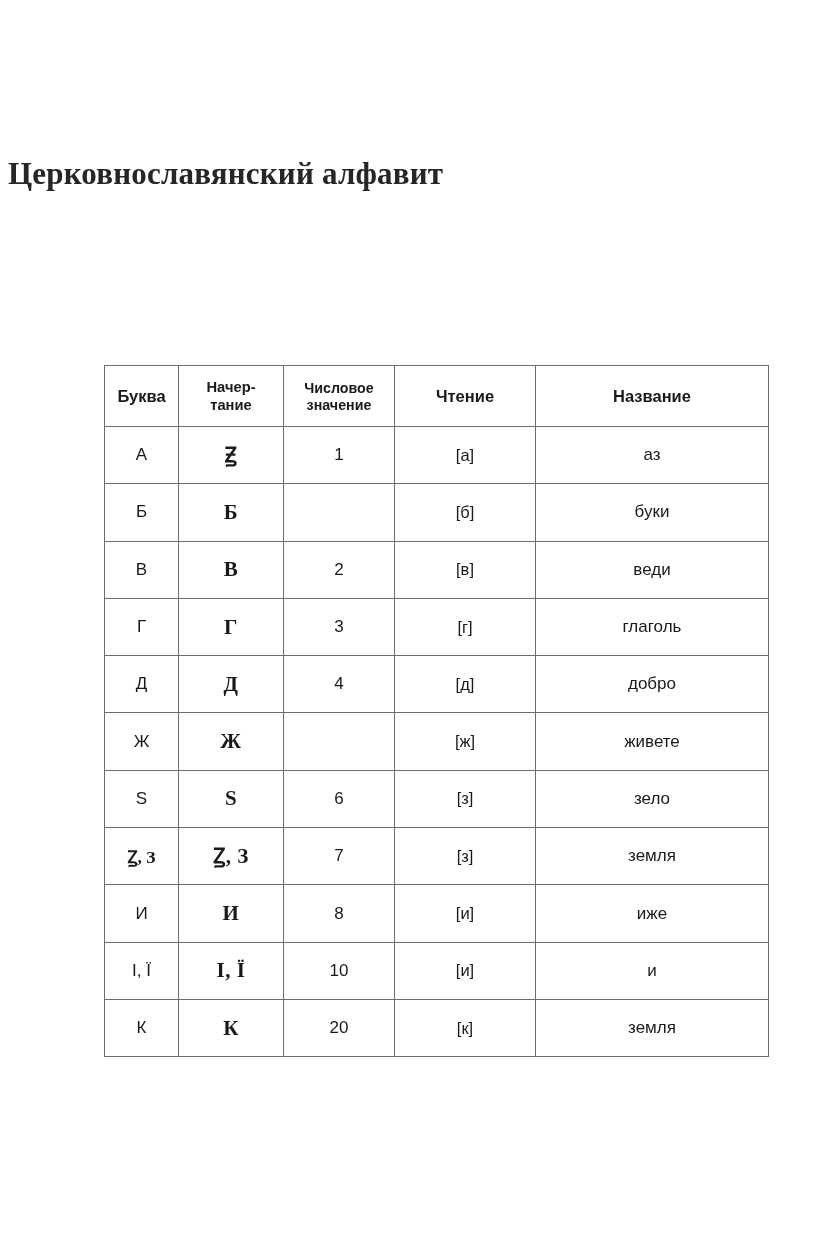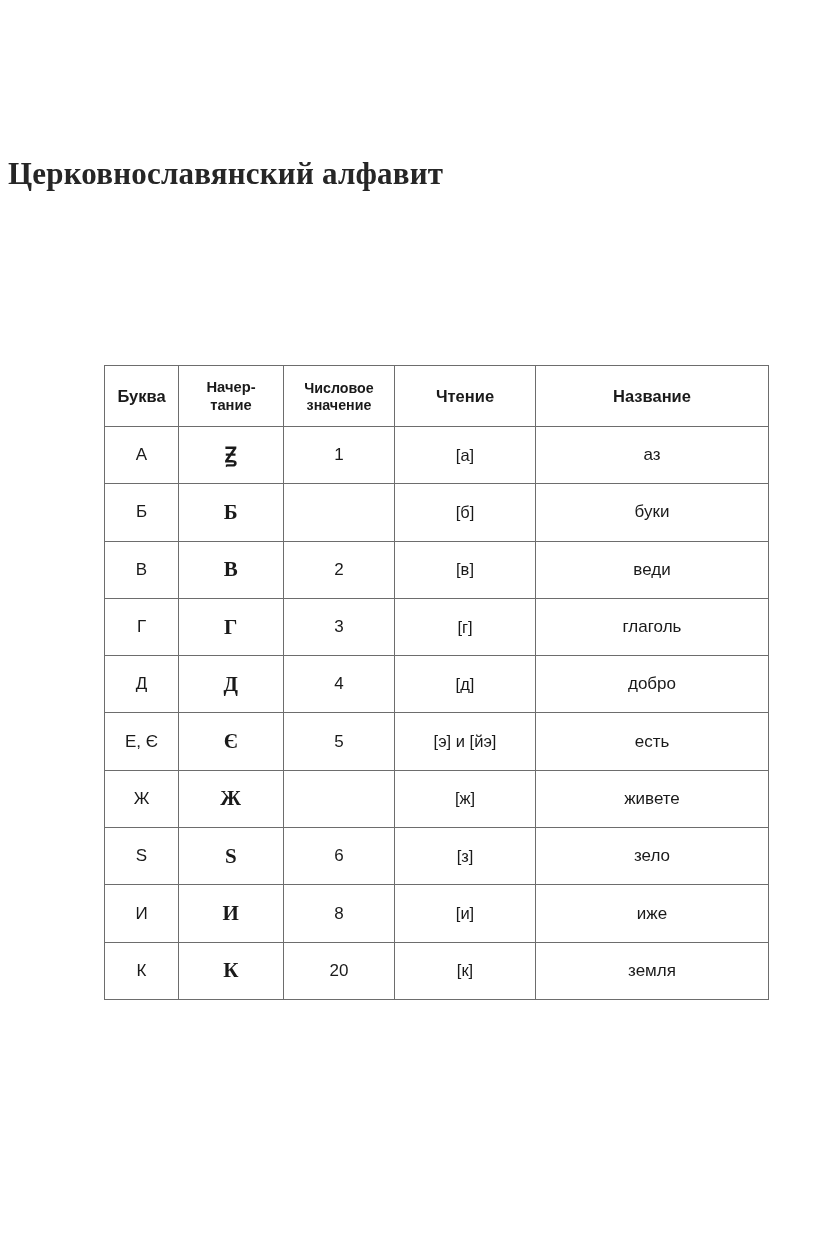--- a/index.html
+++ b/index.html
@@ -170,48 +170,55 @@
           <td class="cell-name">глаголь</td>
         </tr>
         <tr>
           <td class="cell-letter">Д</td>
           <td class="cell-glyph"><span class="gl">Д</span></td>
           <td class="cell-number">4</td>
           <td class="cell-reading">[д]</td>
           <td class="cell-name">добро</td>
         </tr>
         <tr>
-          <td class="cell-letter">Е, Є</td>
-          <td class="cell-glyph"><span class="gl">Є</span></td>
-          <td class="cell-number">5</td>
-          <td class="cell-reading">[э] и [йэ]</td>
-          <td class="cell-name">есть</td>
-        </tr>
-        <tr>
           <td class="cell-letter">Ж</td>
           <td class="cell-glyph"><span class="gl">Ж</span></td>
           <td class="cell-number"></td>
           <td class="cell-reading">[ж]</td>
           <td class="cell-name">живете</td>
         </tr>
         <tr>
           <td class="cell-letter">Ѕ</td>
           <td class="cell-glyph"><span class="gl">Ѕ</span></td>
           <td class="cell-number">6</td>
           <td class="cell-reading">[з]</td>
           <td class="cell-name">зело</td>
         </tr>
         <tr>
+          <td class="cell-letter slavonic">Ꙁ, З</td>
+          <td class="cell-glyph"><span class="gl">Ꙁ, З</span></td>
+          <td class="cell-number">7</td>
+          <td class="cell-reading">[з]</td>
+          <td class="cell-name">земля</td>
+        </tr>
+        <tr>
           <td class="cell-letter">И</td>
           <td class="cell-glyph"><span class="gl">И</span></td>
           <td class="cell-number">8</td>
           <td class="cell-reading">[и]</td>
           <td class="cell-name">иже</td>
         </tr>
         <tr>
+          <td class="cell-letter">І, Ї</td>
+          <td class="cell-glyph"><span class="gl">І, Ї</span></td>
+          <td class="cell-number">10</td>
+          <td class="cell-reading">[и]</td>
+          <td class="cell-name">и</td>
+        </tr>
+        <tr>
           <td class="cell-letter">К</td>
           <td class="cell-glyph"><span class="gl">К</span></td>
           <td class="cell-number">20</td>
           <td class="cell-reading">[к]</td>
           <td class="cell-name">земля</td>
         </tr>
       </tbody>
   </table>
 </div>
 

